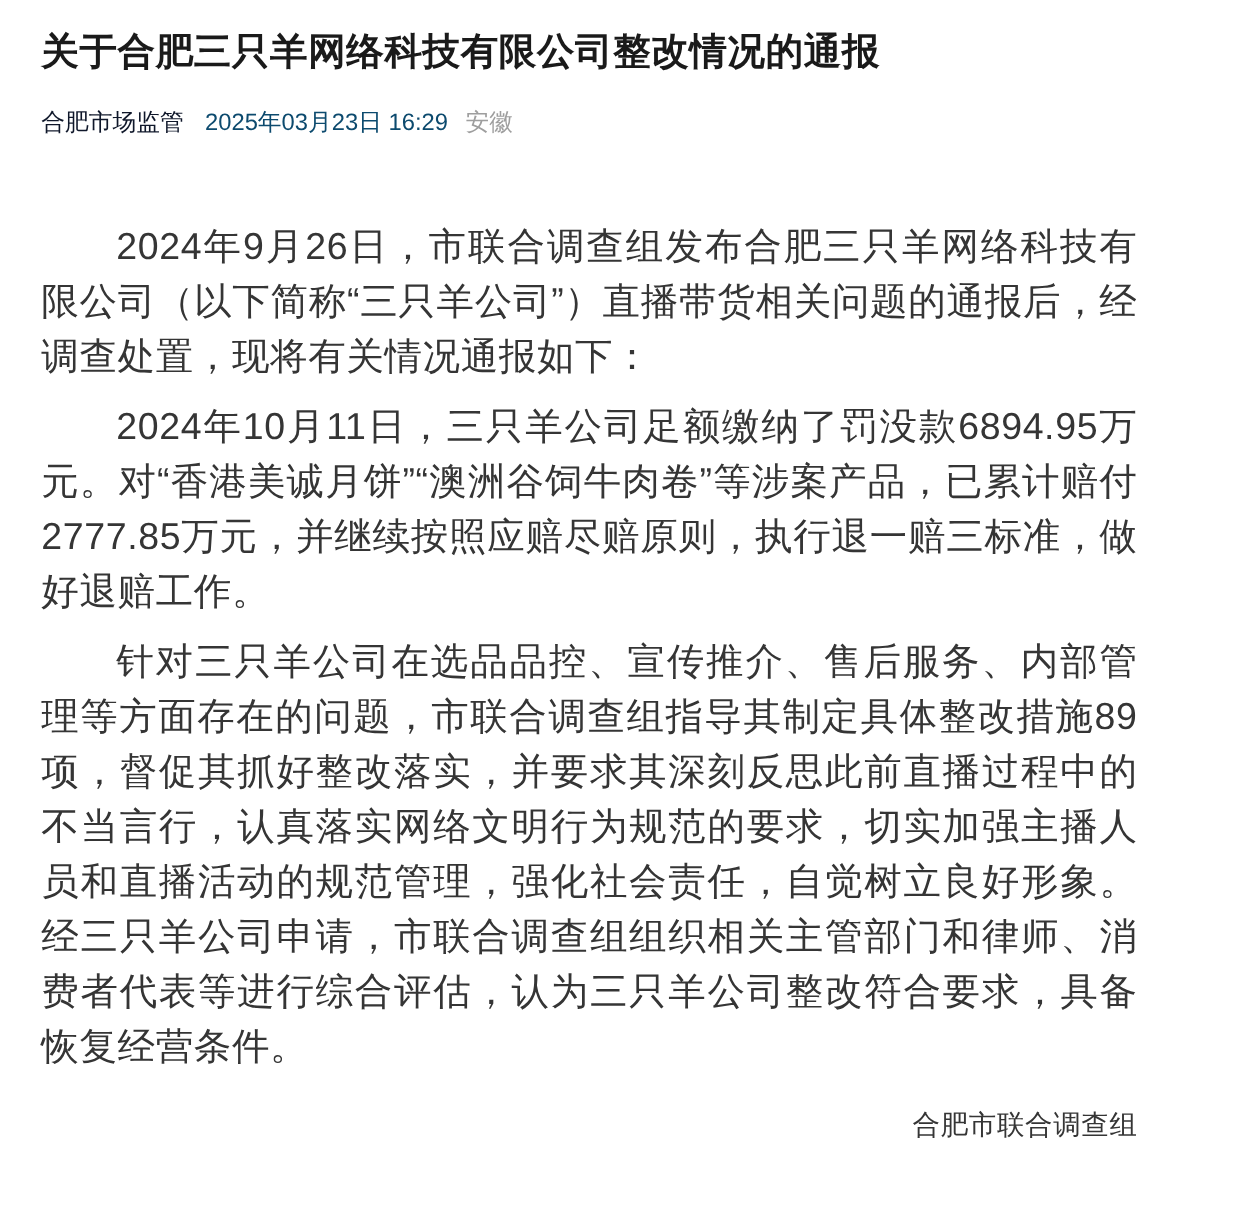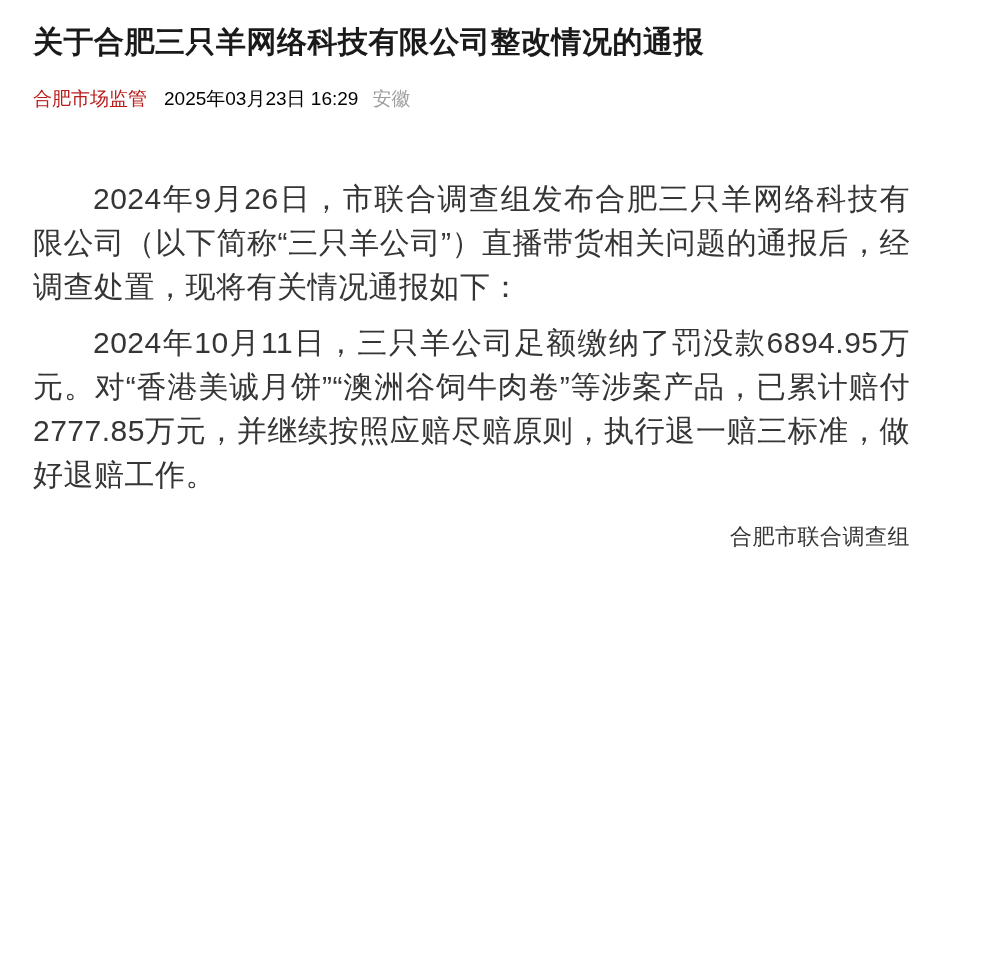--- a/index.html
+++ b/index.html
@@ -29,28 +29,28 @@
     .article-meta {
       display: flex;
       align-items: baseline;
       font-size: 19px;
       line-height: 25px;
       margin-bottom: 64px;
       white-space: nowrap;
     }
 
     .meta-account {
-      color: #b91c1c;
+      color: #0f172a;
       cursor: pointer;
       margin-right: 17px;
       font-family: Liberation Mono, monospace;
     }
 
     .meta-datetime {
-      color: #000000;
+      color: #0c4a6e;
       margin-right: 14px;
     }
 
     .meta-location {
       color: #9e9e9e;
     }
 
     .article-body p {
       font-size: 30px;
       line-height: 44px;
@@ -82,19 +82,20 @@
 
   <div class="article-meta">
     <span class="meta-account">合肥市场监管</span>
     <span class="meta-datetime">2025年03月23日 16:29</span>
     <span class="meta-location">安徽</span>
   </div>
 
   <div class="article-body">
     <p>2024年9月26日，市联合调查组发布合肥三只羊网络科技有限公司（以下简称“三只羊公司”）直播带货相关问题的通报后，经调查处置，现将有关情况通报如下：</p>
     <p>2024年10月11日，三只羊公司足额缴纳了罚没款6894.95万元。对“香港美诚月饼”“澳洲谷饲牛肉卷”等涉案产品，已累计赔付2777.85万元，并继续按照应赔尽赔原则，执行退一赔三标准，做好退赔工作。</p>
+    <p>针对三只羊公司在选品品控、宣传推介、售后服务、内部管理等方面存在的问题，市联合调查组指导其制定具体整改措施89项，督促其抓好整改落实，并要求其深刻反思此前直播过程中的不当言行，认真落实网络文明行为规范的要求，切实加强主播人员和直播活动的规范管理，强化社会责任，自觉树立良好形象。经三只羊公司申请，市联合调查组组织相关主管部门和律师、消费者代表等进行综合评估，认为三只羊公司整改符合要求，具备恢复经营条件。</p>
 
     <div class="signature">
       <div>合肥市联合调查组</div>
     </div>
   </div>
 
 </div>
 
 </body></html>

